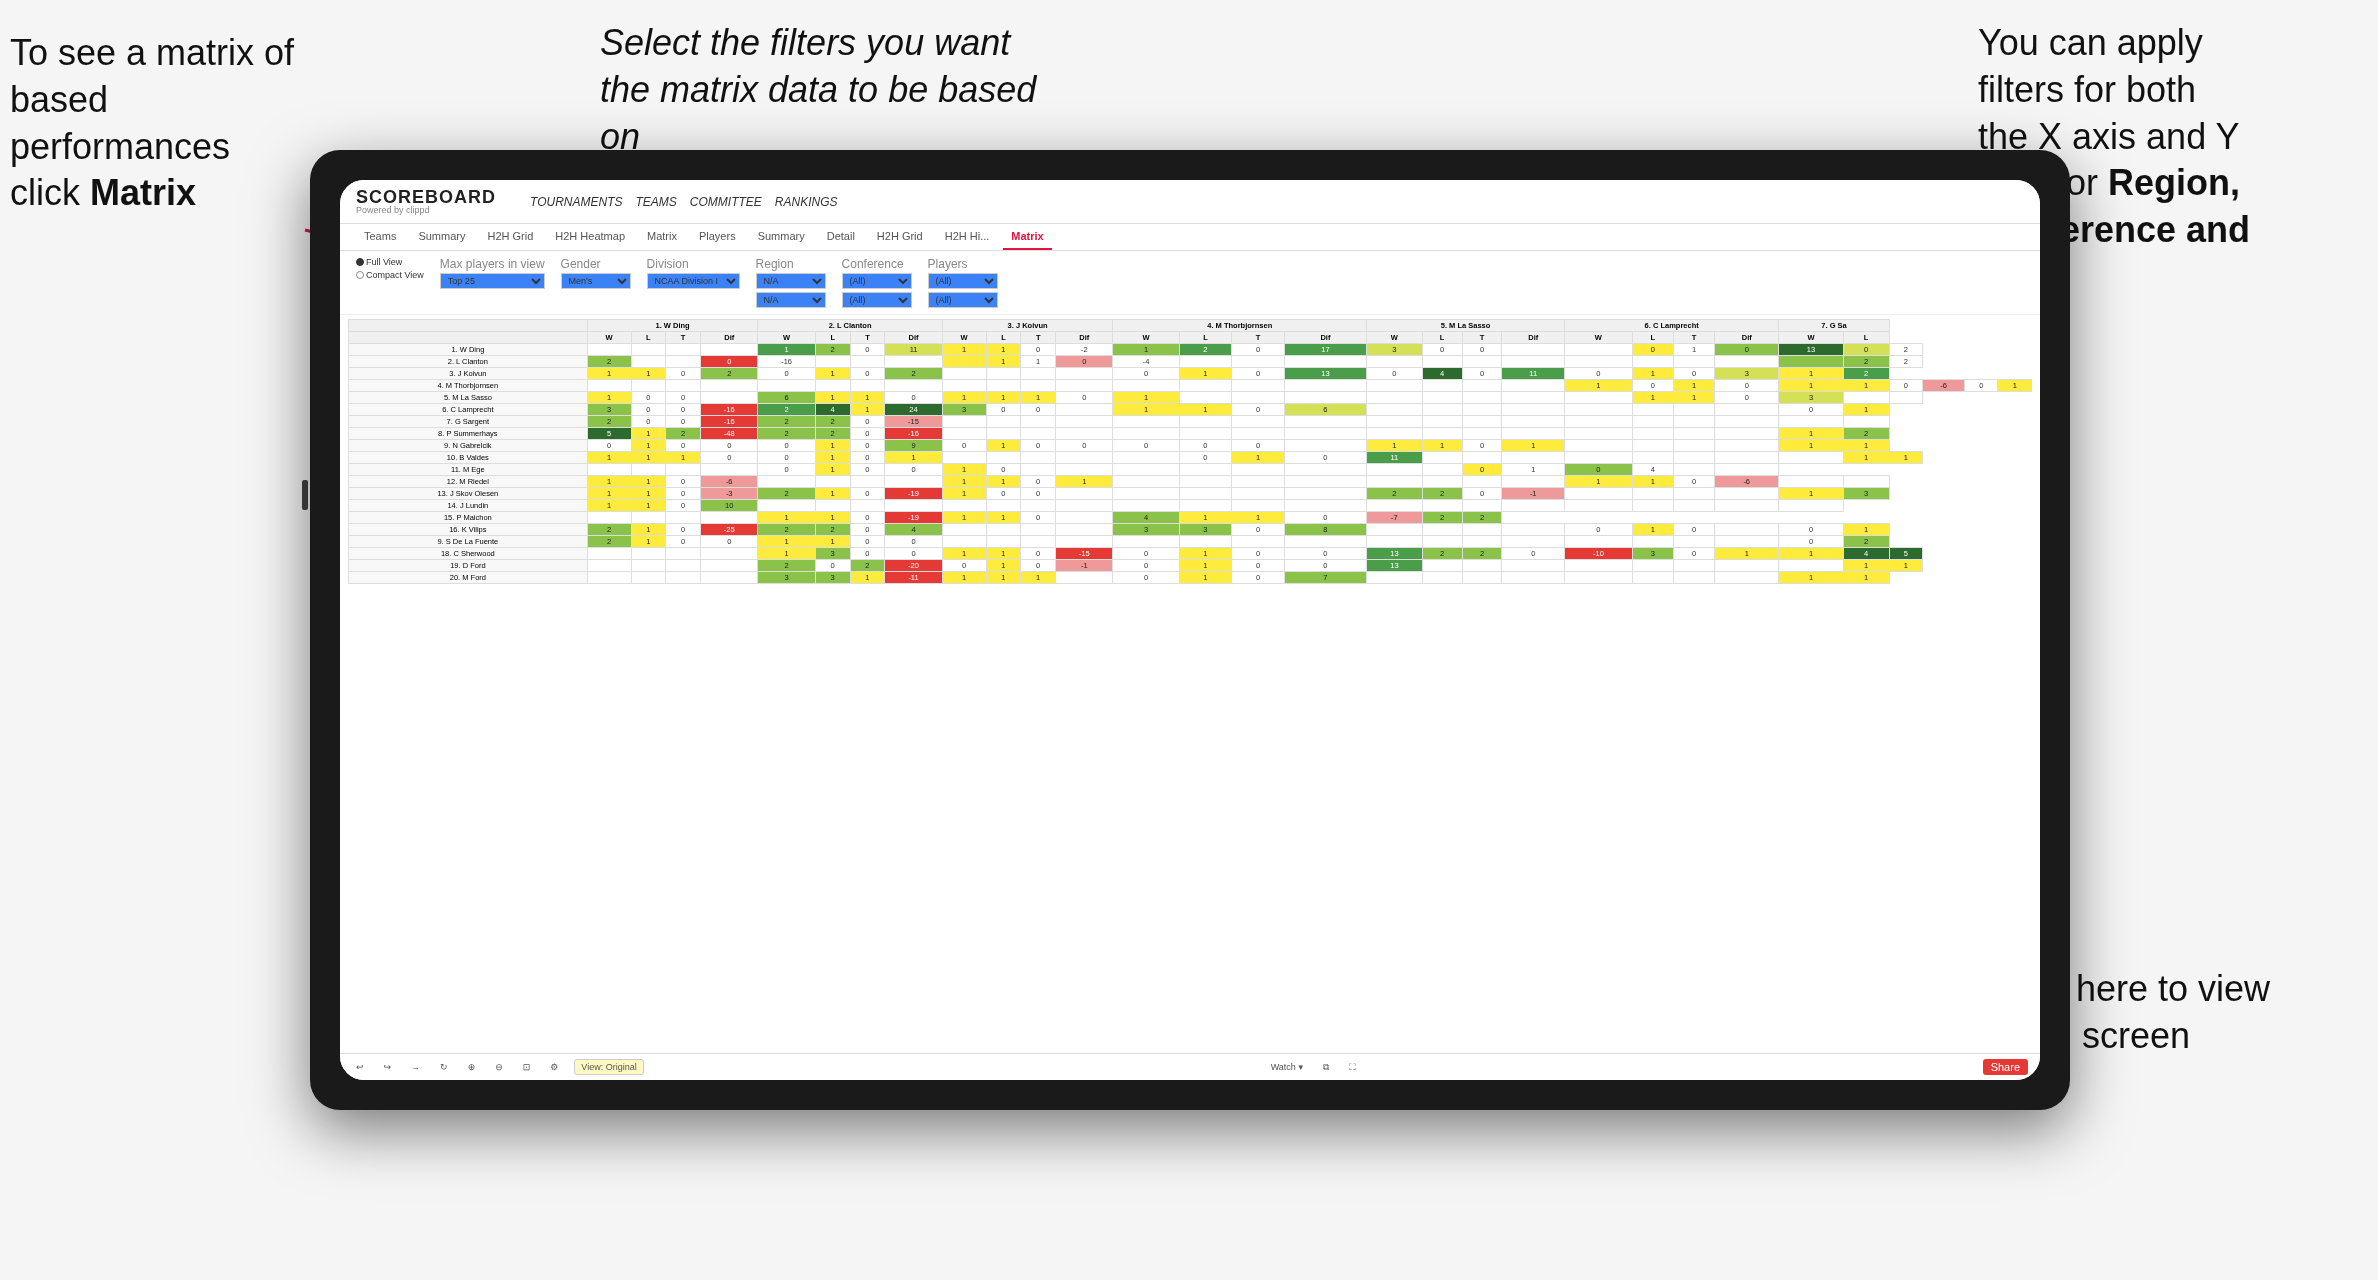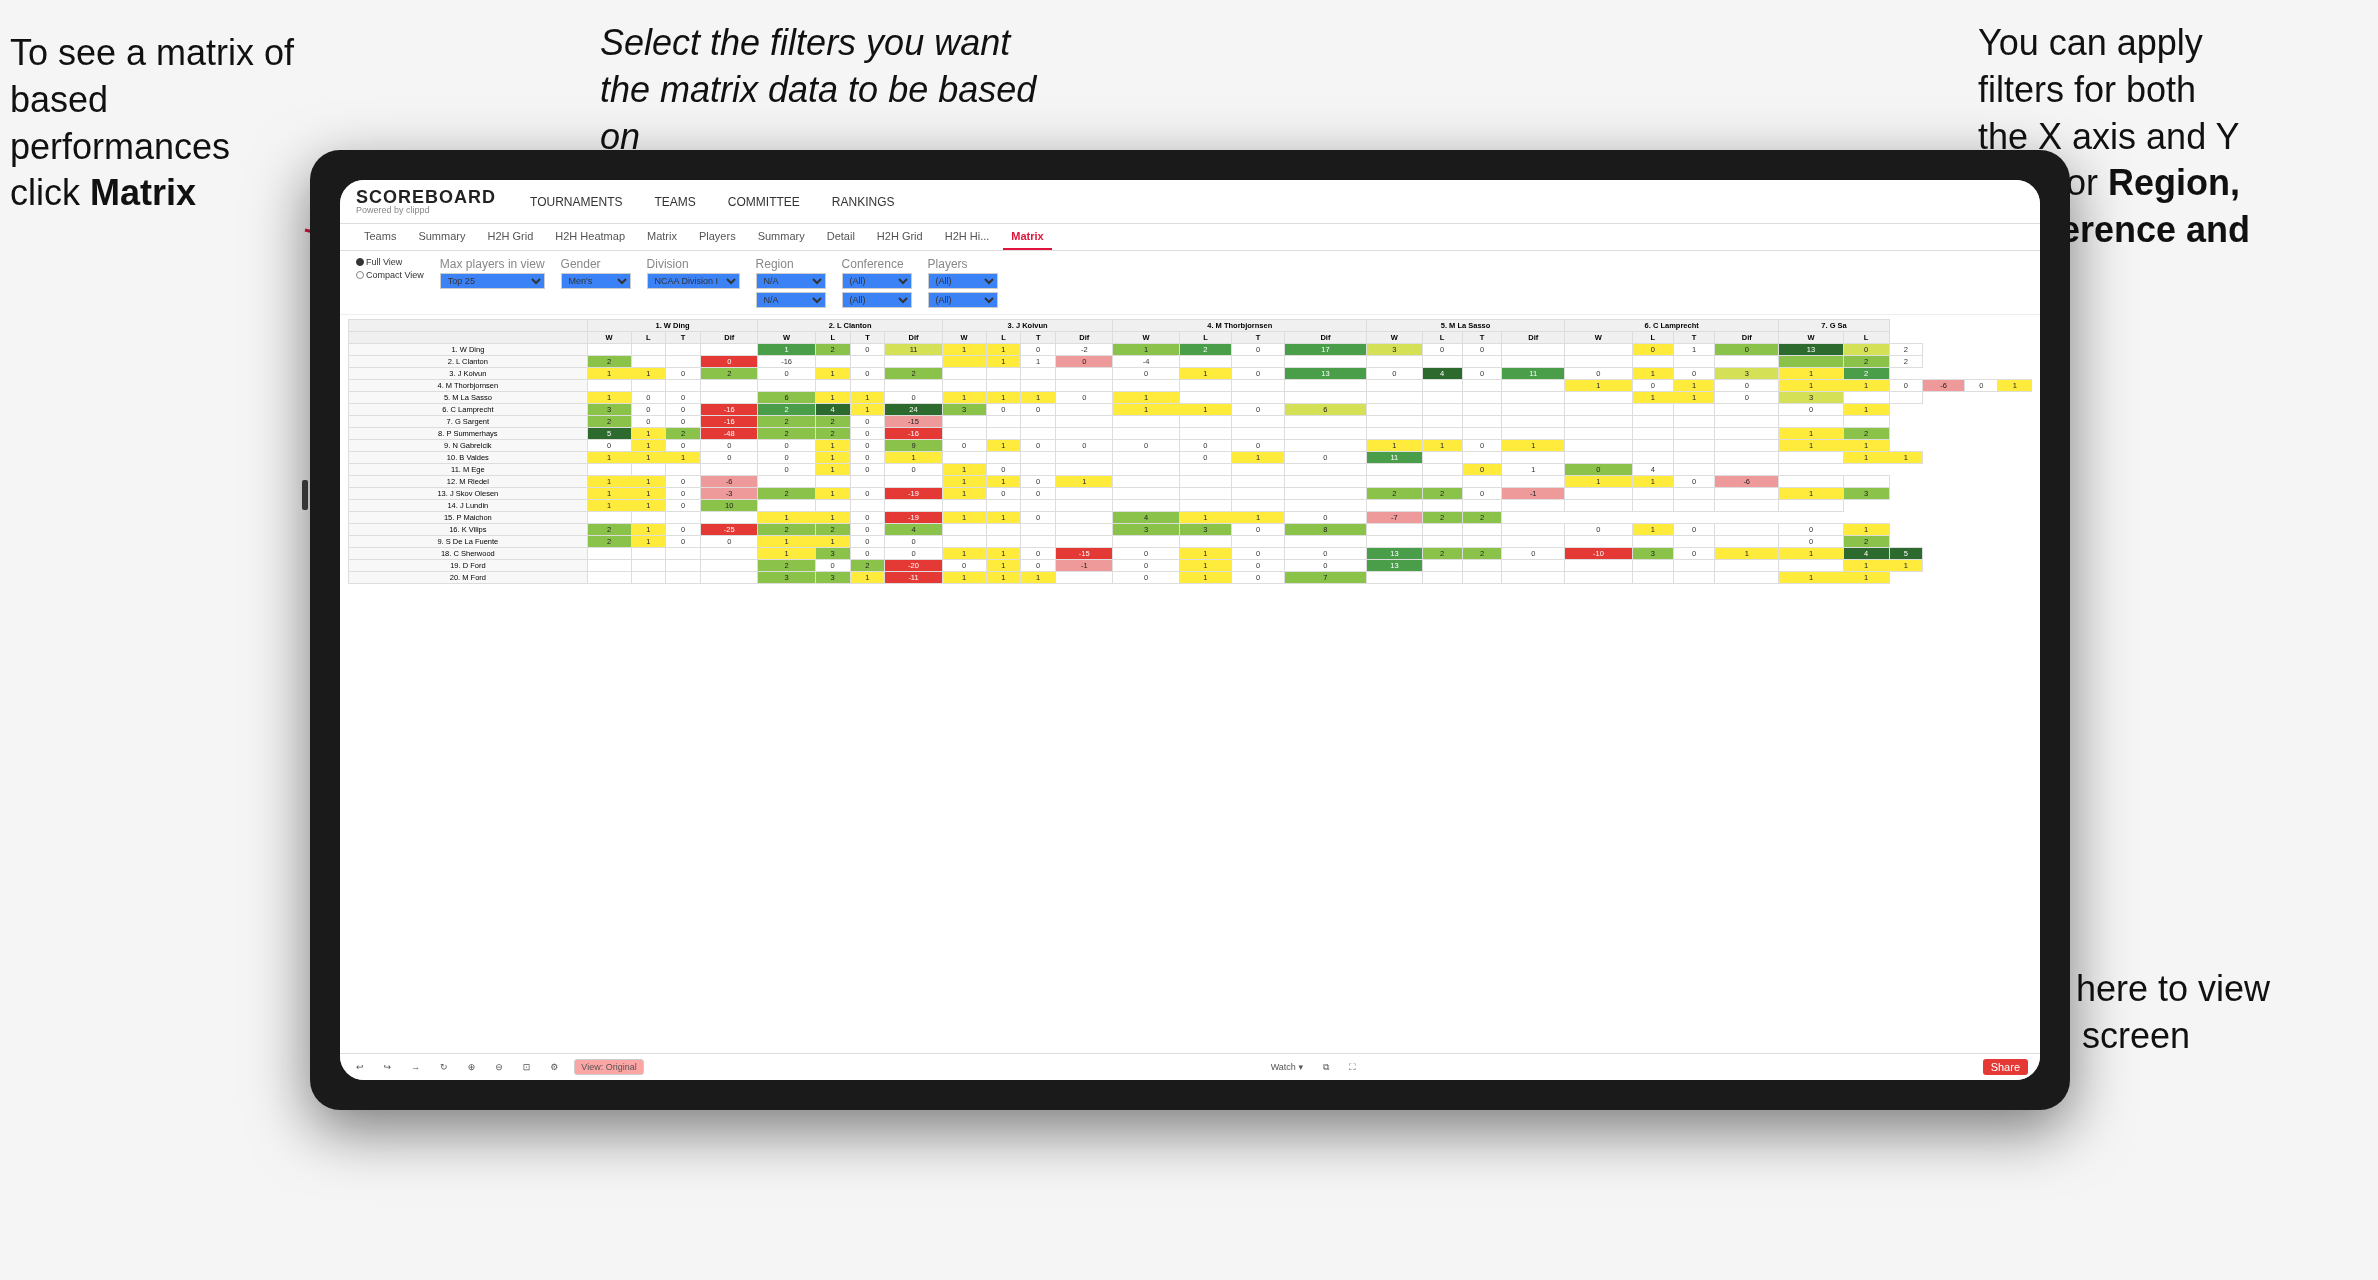--- a/index.html
+++ b/index.html
@@ -93,22 +93,23 @@
       font-weight: 900;
       letter-spacing: 1px;
       color: #222;
     }
     .logo-sub {
       font-size: 9px;
       color: #888;
     }
     .nav-items {
       display: flex;
-      gap: 24px;
+      gap: 5px;
       list-style: none;
+      font-style: italic;
     }
     .nav-items li {
       font-size: 12px;
       color: #333;
       cursor: pointer;
       padding: 2px 4px;
     }
 
     
     .sub-tabs {
@@ -232,21 +233,21 @@
       gap: 12px;
       font-size: 9px;
       color: #555;
     }
     .toolbar-btn {
       cursor: pointer;
       padding: 2px 4px;
       border-radius: 2px;
     }
     .view-original {
-      background: #fca5a5;
+      background: #fef9c3;
       border: 1px solid #ccc;
       padding: 2px 6px;
       border-radius: 3px;
       font-size: 9px;
     }
     .share-btn {
       background: #e53935;
       color: #fff;
       padding: 2px 8px;
       border-radius: 3px;

